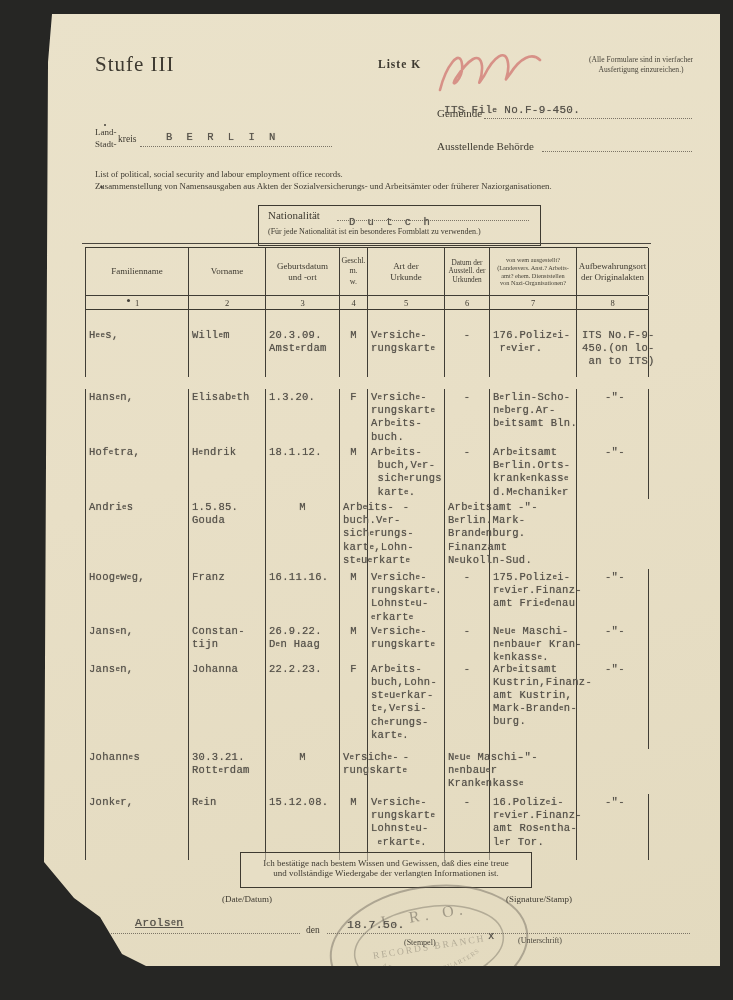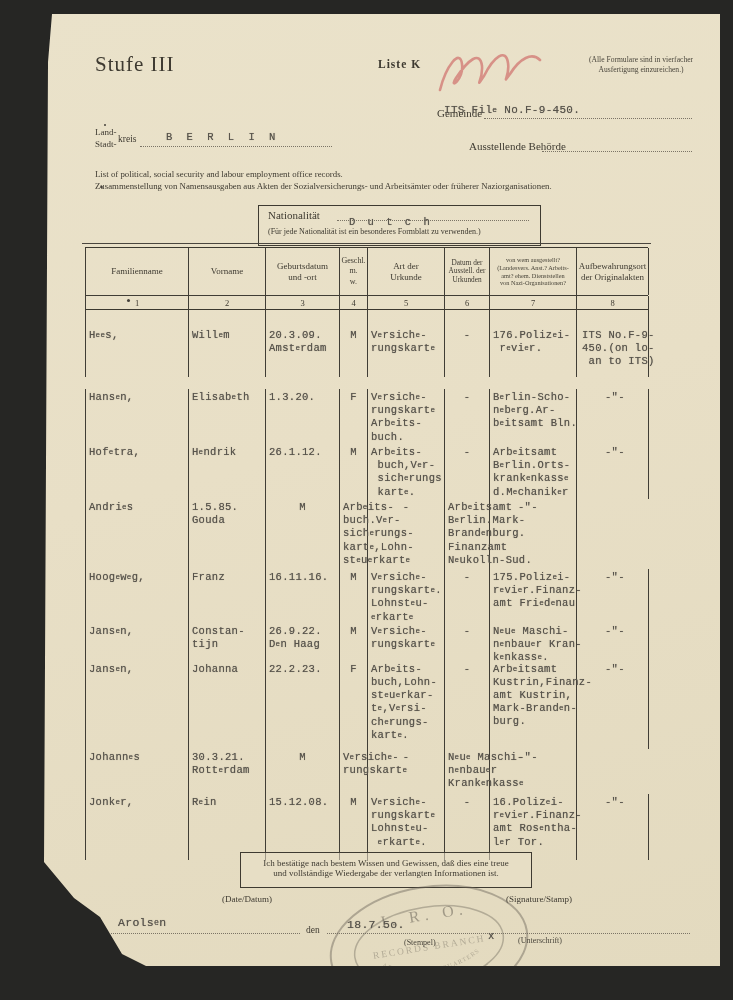--- a/index.html
+++ b/index.html
@@ -17,21 +17,21 @@
   .de{font-size:0.72em;vertical-align:0.16em;}
   .dotl{position:absolute;border-bottom:1.3px dotted #7b7466;height:1px;}
   .spk{position:absolute;background:#44403a;border-radius:50%;}
 
   
   .stufe{left:81px;top:38px;font-size:21px;letter-spacing:1px;}
   .liste{left:364px;top:44px;font-size:11.5px;font-weight:bold;letter-spacing:1px;}
   .formnote{left:545px;top:41px;width:164px;font-size:7.6px;line-height:9.5px;text-align:center;color:#4a463c;}
   .gemlabel{left:423px;top:93px;font-size:11px;}
   .gemtyped{left:430px;top:89px;font-size:11px;}
-  .behlabel{left:423px;top:126px;font-size:11px;margin-left:32px;}
+  .behlabel{left:423px;top:126px;font-size:11px;}
   .landstadt{left:81px;top:112px;font-size:9px;line-height:12px;}
   .kreis{left:104px;top:120px;font-size:9.5px;}
   .berlin{left:152px;top:117px;letter-spacing:4px;}
   .descen{left:81px;top:155px;font-size:8.8px;}
   .descde{left:81px;top:167px;font-size:8.8px;}
   .natbox{left:244px;top:191px;width:281px;height:39px;border:1.4px solid #3e3a31;background:rgba(233,224,200,0.4);}
   .natlabel{left:9px;top:3px;font-size:11px;}
   .natnote{left:9px;top:21px;font-size:8px;}
   .nattyped{left:90px;top:10px;letter-spacing:3px;}
 
@@ -55,21 +55,21 @@
   .c6{text-align:center;padding-left:0;}
   .c8{padding-left:5px;}
   .c8.ditto{padding-left:28px;}
 
   
   .certbox{left:226px;top:838px;width:292px;height:36px;border:1.5px solid #3e3a31;
     font-size:9px;line-height:10px;text-align:center;white-space:pre-line;padding-top:5px;box-sizing:border-box;
     background:rgba(233,224,200,0.55);}
   .datelabel{left:208px;top:880px;font-size:9px;}
   .siglabel{left:492px;top:880px;font-size:9px;}
-  .arolsen{left:104px;top:902px;font-size:11.5px;}
+  .arolsen{left:121px;top:902px;font-size:11.5px;text-decoration:underline;}
   .denlabel{left:292px;top:911px;font-size:9.5px;}
   .datetyped{left:333px;top:904px;font-size:11.5px;}
   .stempellabel{left:390px;top:924px;font-size:8px;color:#4a463c;}
   .untlabel{left:504px;top:922px;font-size:8px;color:#4a463c;}
   .typedx{left:474px;top:916px;}
   .stamp{left:308px;top:866px;}
 </style>
 </head>
 <body>
 
@@ -172,21 +172,21 @@
       <div class="cell c6 typed">-</div>
       <div class="cell c7 typed">B<span class="de">e</span>rlin-Scho-
 n<span class="de">e</span>b<span class="de">e</span>rg.Ar-
 b<span class="de">e</span>itsamt Bln.</div>
       <div class="cell c8 typed ditto">-"-</div>
     </div>
 
     <div class="trow r2">
       <div class="cell c1 typed">Hof<span class="de">e</span>tra,</div>
       <div class="cell c2 typed">H<span class="de">e</span>ndrik</div>
-      <div class="cell c3 typed">26.1.12.</div>
+      <div class="cell c3 typed">18.1.12.</div>
       <div class="cell c4 typed">M</div>
       <div class="cell c5 typed">Arb<span class="de">e</span>its-
  buch,V<span class="de">e</span>r-
  sich<span class="de">e</span>rungs
  kart<span class="de">e</span>.</div>
       <div class="cell c6 typed">-</div>
       <div class="cell c7 typed">Arb<span class="de">e</span>itsamt
 B<span class="de">e</span>rlin.Orts-
 krank<span class="de">e</span>nkass<span class="de">e</span>
 d.M<span class="de">e</span>chanik<span class="de">e</span>r</div>

